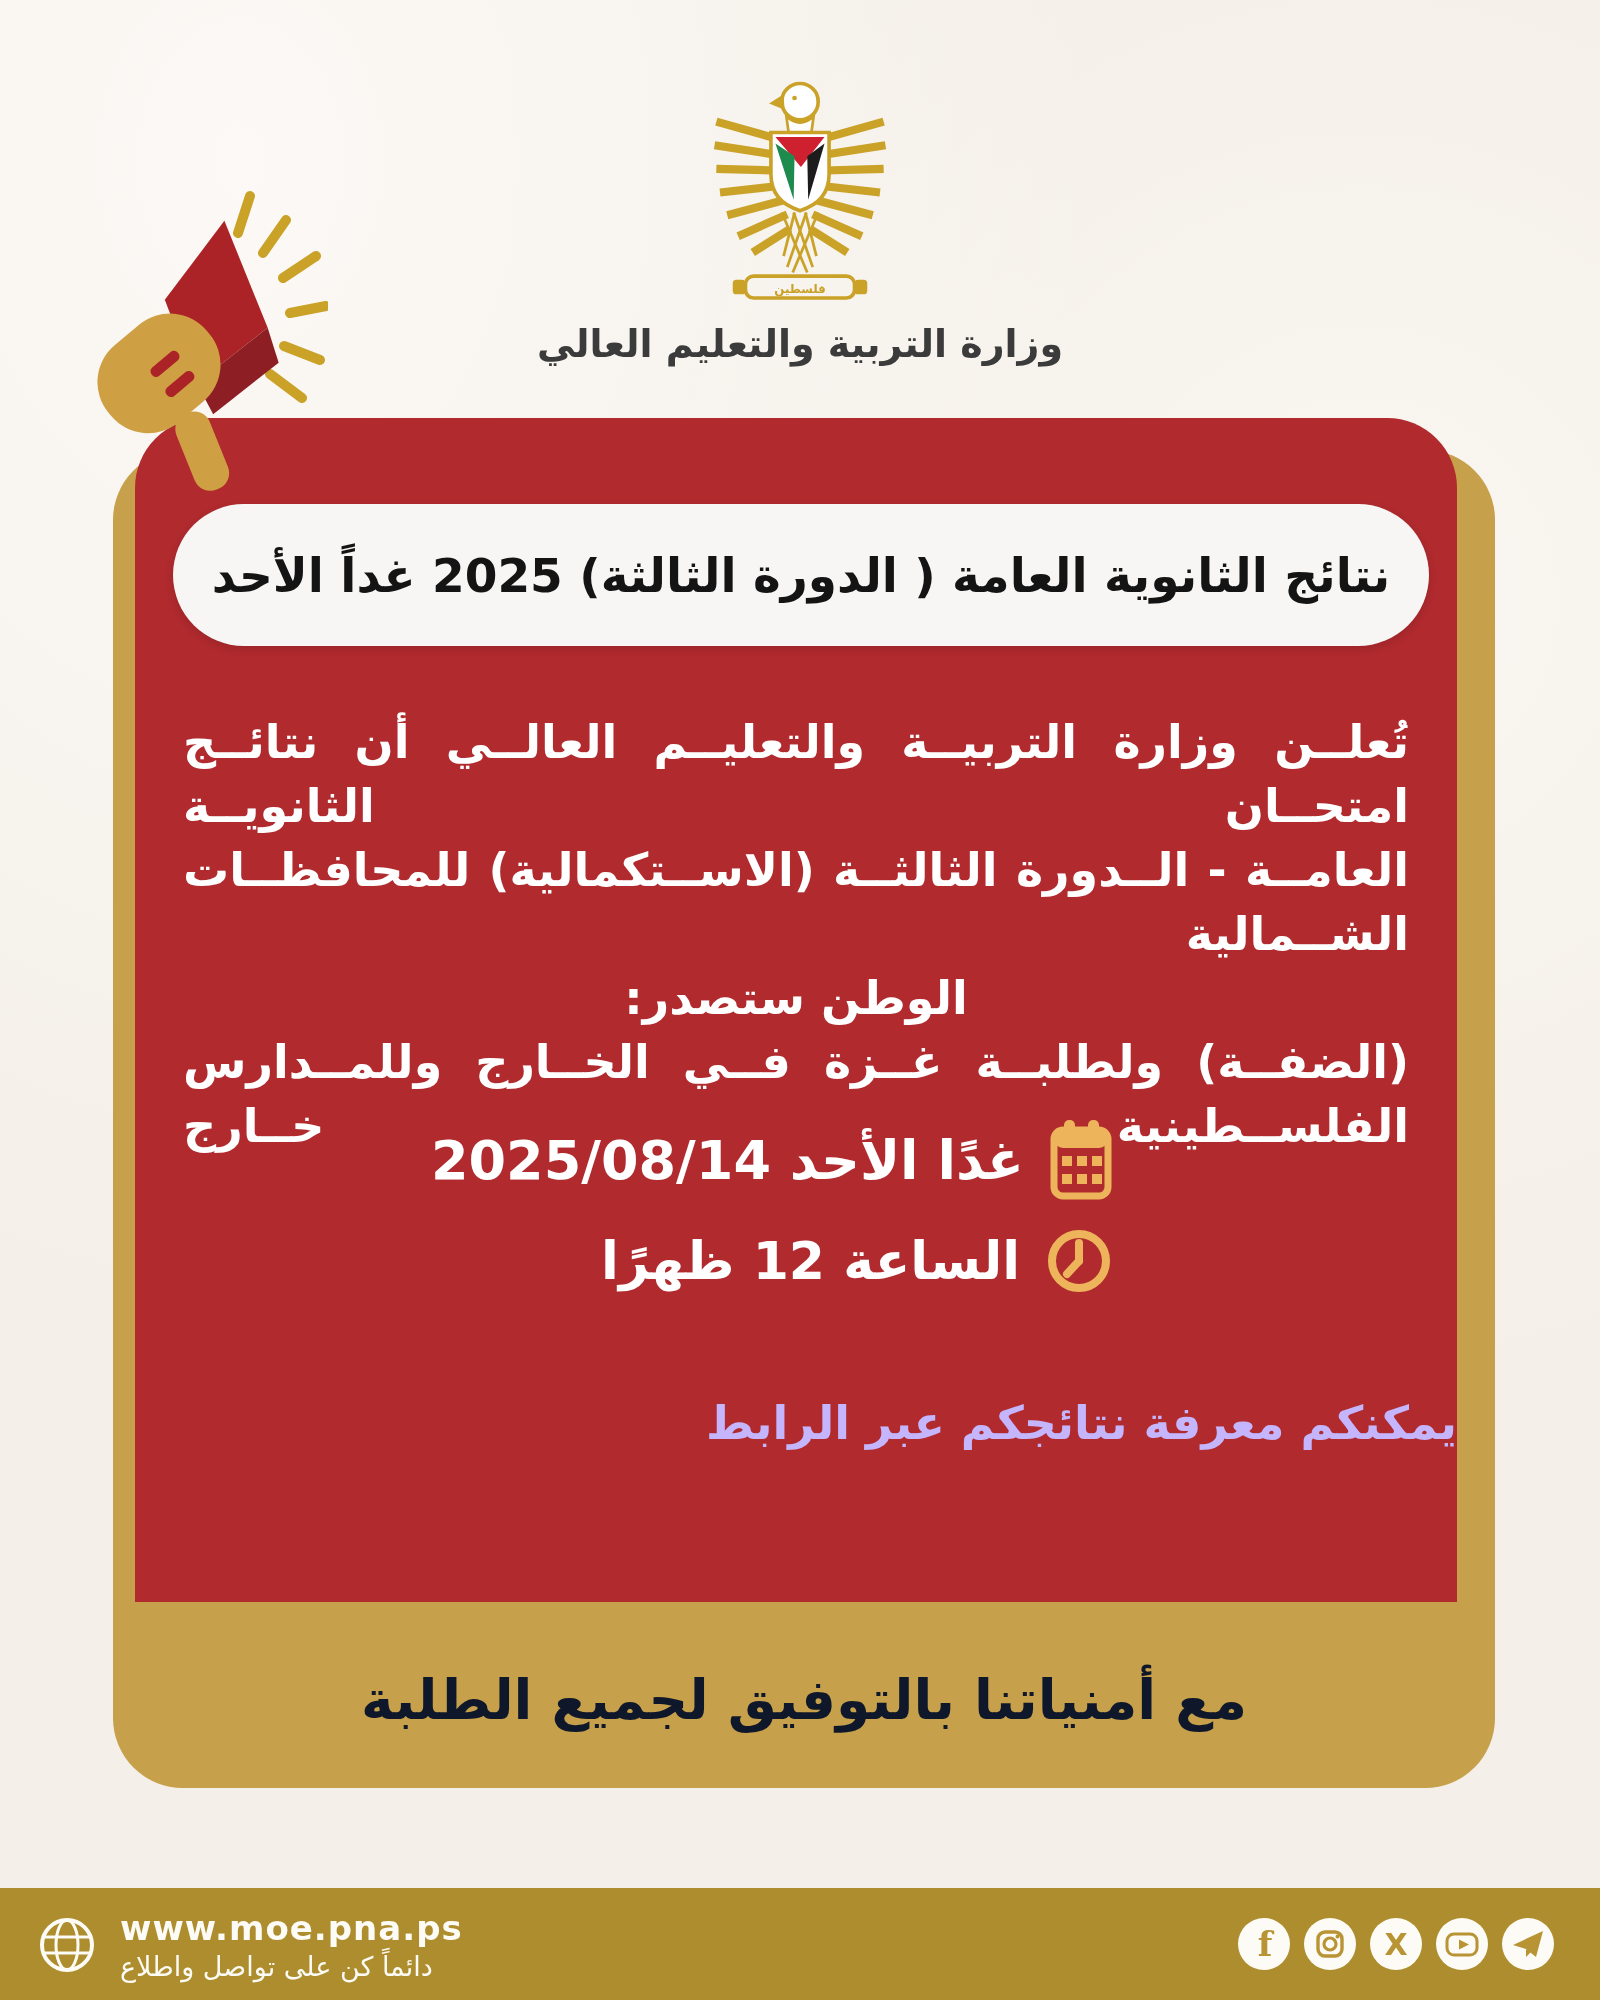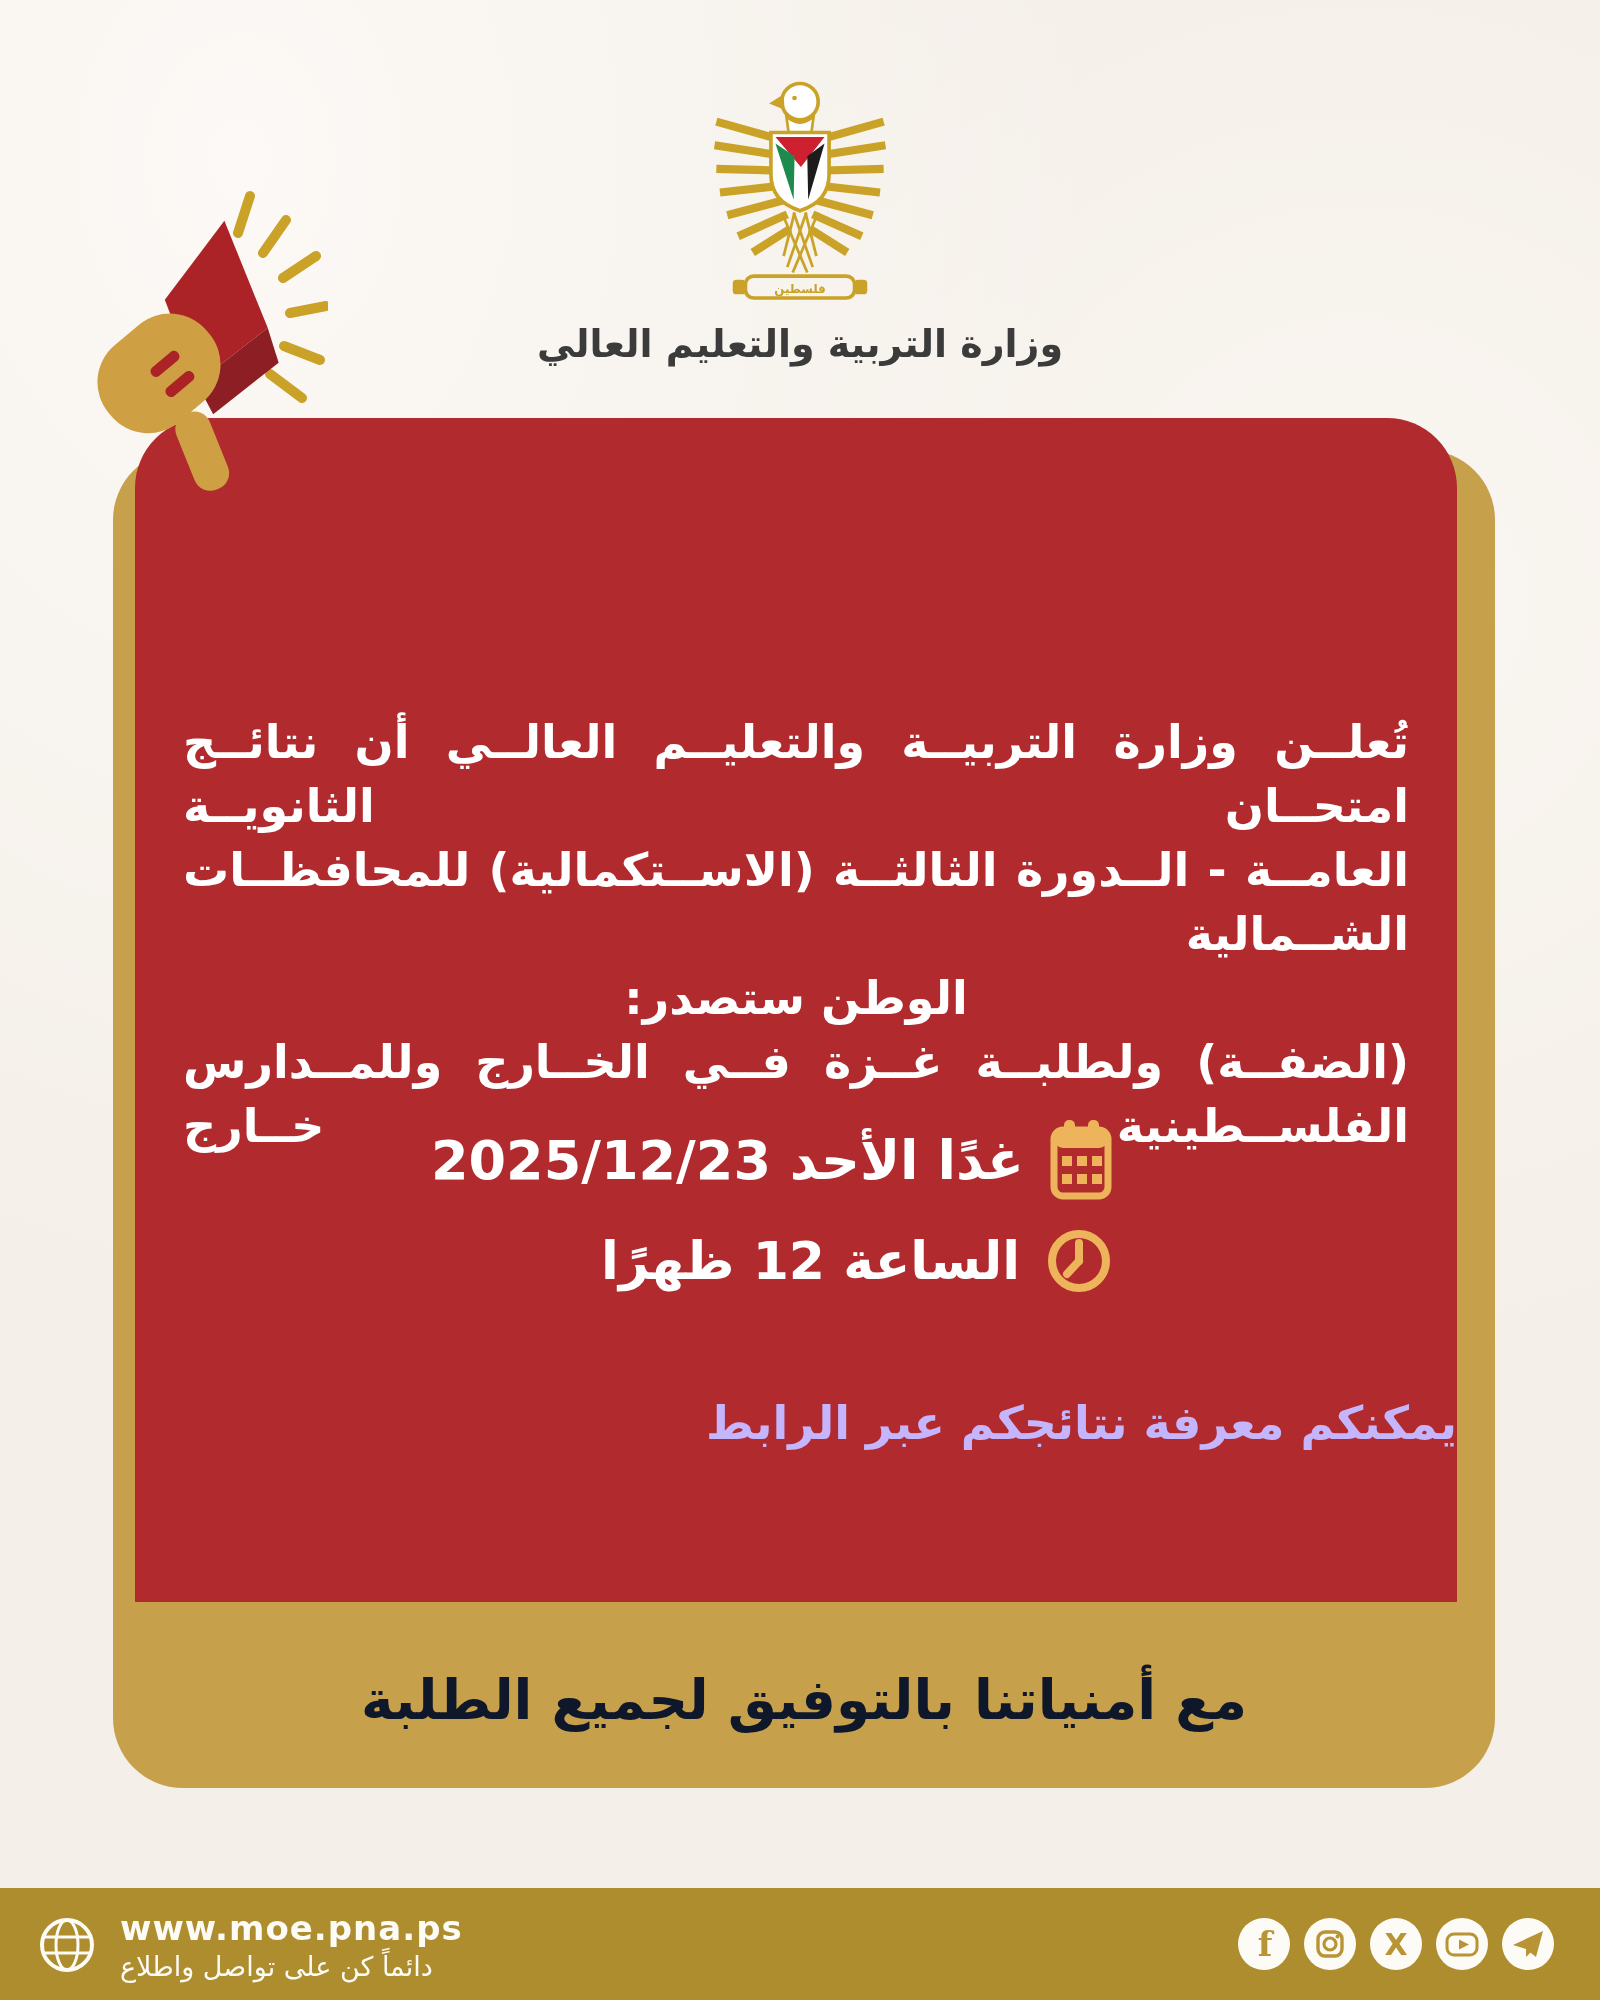--- a/index.html
+++ b/index.html
@@ -163,20 +163,21 @@
     <rect x="96" y="232" width="36" height="82" rx="17" fill="#cfa043" transform="rotate(-14 114 273)"></rect>
   </g>
 </svg>
 
 <div class="abs gold-layer">
   <div class="wish-text">مع أمنياتنا بالتوفيق لجميع الطلبة</div>
 </div>
 
 <div class="abs red-card">
 
+  <div class="title-pill">نتائج الثانوية العامة ( الدورة الثالثة) 2025 غداً الأحد</div>
 
   <div class="body-text">
     <div class="body-line">تُعلــن وزارة التربيــة والتعليــم العالــي أن نتائــج امتحــان الثانويــة</div>
     <div class="body-line">العامــة - الــدورة الثالثــة (الاســتكمالية) للمحافظــات الشــمالية</div>
     <div class="body-line center">الوطن ستصدر:</div>
     <div class="body-line">(الضفــة) ولطلبــة غــزة فــي الخــارج وللمــدارس الفلســطينية خــارج</div>
   </div>
 
   <div class="schedule">
     <div class="sched-row date">
@@ -185,21 +186,21 @@
         <rect x="38" y="2" width="11" height="18" rx="5" fill="#edb45b"></rect>
         <rect x="4" y="12" width="54" height="66" rx="9" fill="none" stroke="#edb45b" stroke-width="7"></rect>
         <rect x="4" y="12" width="54" height="18" rx="9" fill="#edb45b"></rect>
         <rect x="12" y="38" width="10" height="10" fill="#edb45b"></rect>
         <rect x="27" y="38" width="10" height="10" fill="#edb45b"></rect>
         <rect x="42" y="38" width="10" height="10" fill="#edb45b"></rect>
         <rect x="12" y="56" width="10" height="10" fill="#edb45b"></rect>
         <rect x="27" y="56" width="10" height="10" fill="#edb45b"></rect>
         <rect x="42" y="56" width="10" height="10" fill="#edb45b"></rect>
       </svg>
-      <span>غدًا الأحد 2025/12/23</span>
+      <span>غدًا الأحد 2025/08/14</span>
     </div>
     <div class="sched-row time">
       <svg width="66" height="66" viewBox="0 0 66 66">
         <circle cx="33" cy="33" r="27" fill="none" stroke="#edb45b" stroke-width="8"></circle>
         <line x1="33" y1="33" x2="33" y2="15" stroke="#edb45b" stroke-width="8" stroke-linecap="round"></line>
         <line x1="33" y1="33" x2="21" y2="46" stroke="#edb45b" stroke-width="8" stroke-linecap="round"></line>
       </svg>
       <span>الساعة 12 ظهرًا</span>
     </div>
   </div>

